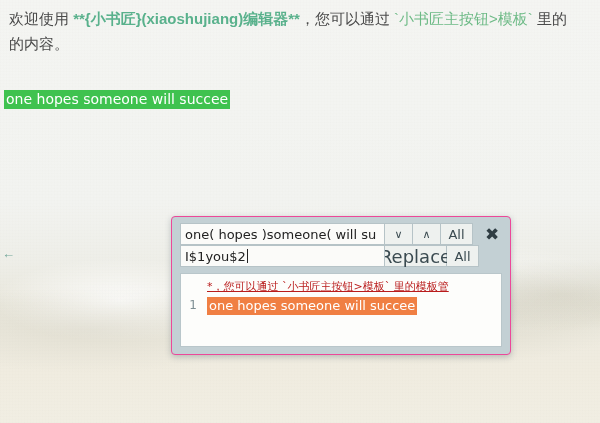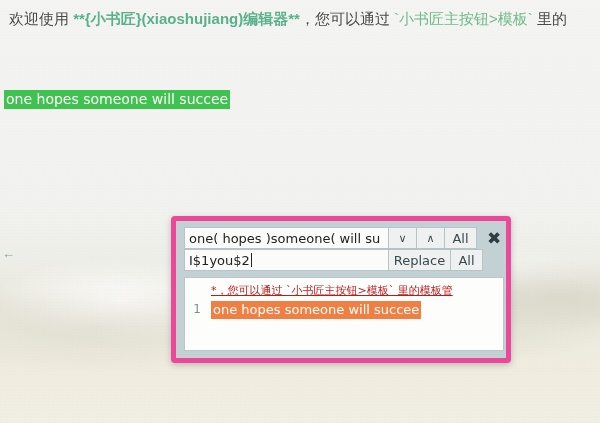--- a/index.html
+++ b/index.html
@@ -95,24 +95,24 @@
     line-height: 12px;
   }
 
   
   #find-widget {
     position: absolute;
     left: 171px;
     top: 216px;
     width: 340px;
     background: #c3d0d4;
-    border: 5px solid #ec4899;
+    border: 1px solid #ec4899;
     border-radius: 4px;
     box-shadow: 0 2px 6px rgba(60,80,90,0.30);
-    padding: 6px 2px 7px 8px;
+    padding: 6px 8px 7px 8px;
     box-sizing: border-box;
   }
 
   .fw-row {
     display: flex;
     align-items: center;
     height: 22px;
   }
   .fw-row + .fw-row { }
 
@@ -152,21 +152,21 @@
     display: flex;
     align-items: center;
     justify-content: center;
     font-size: 12px;
     color: #3a4a50;
     cursor: default;
     font-family: "DejaVu Sans", sans-serif;
   }
   .fw-btn.chev { width: 28px; font-size: 11px; }
   .fw-btn.all  { width: 32px; font-size: 13px; }
-  .fw-btn.rep  { width: 62px; font-size: 13px; border-left: none; }
+  .fw-btn.rep  { width: 62px; font-size: 18px; border-left: none; }
   .fw-btn.repall { width: 32px; font-size: 13px; }
 
   #close-btn {
     margin-left: auto;
     width: 20px;
     height: 20px;
     display: flex;
     align-items: center;
     justify-content: center;
     color: #2f3d43;
@@ -257,20 +257,21 @@
 
 <div id="bg">
   <div id="bg-hill"></div>
   <div id="bg-grain"></div>
 </div>
 
 <div id="doc">
   <div class="doc-line">
     <span class="tok-plain">欢迎使用 </span><span class="tok-bold">**{小书匠}(xiaoshujiang)编辑器**</span><span class="tok-plain">，您可以通过 </span><span class="tok-code">`小书匠主按钮&gt;模板`</span><span class="tok-plain"> 里的</span>
   </div>
+  <div class="doc-line">的内容。</div>
 </div>
 
 <div id="doc-highlight-line">
   <span class="sel-green">one hopes someone will succee</span>
 </div>
 
 <div id="gutter-marker">←</div>
 
 <div id="find-widget">
 

